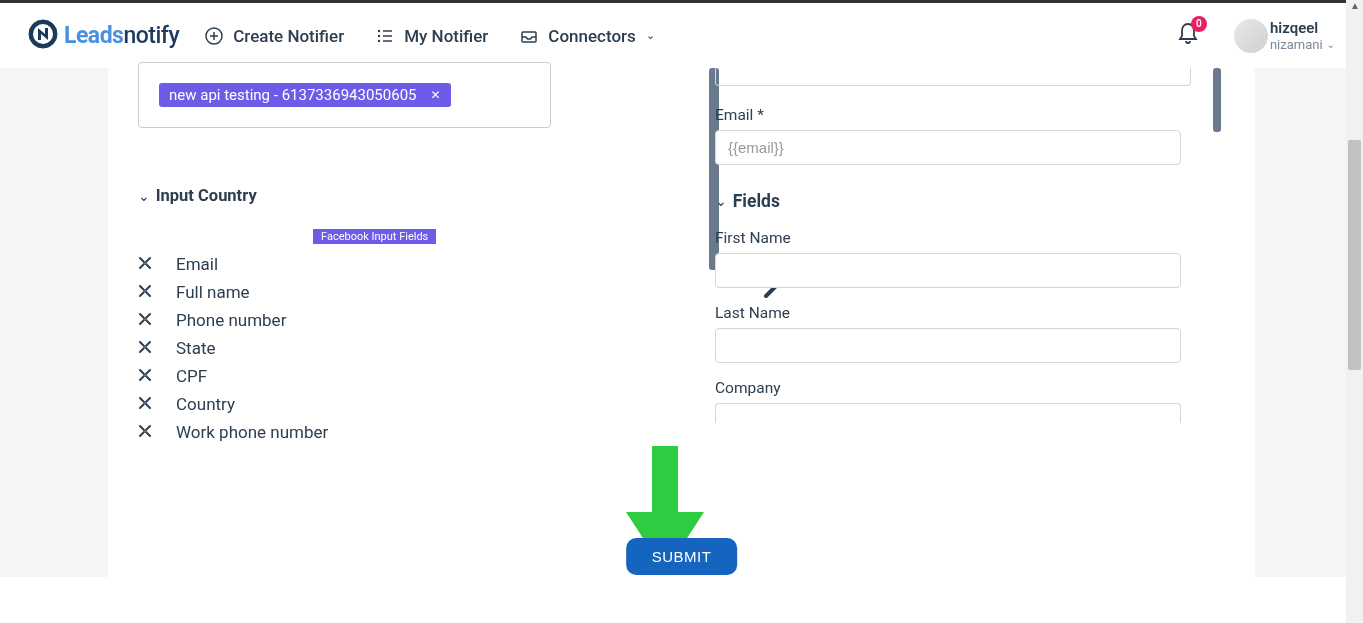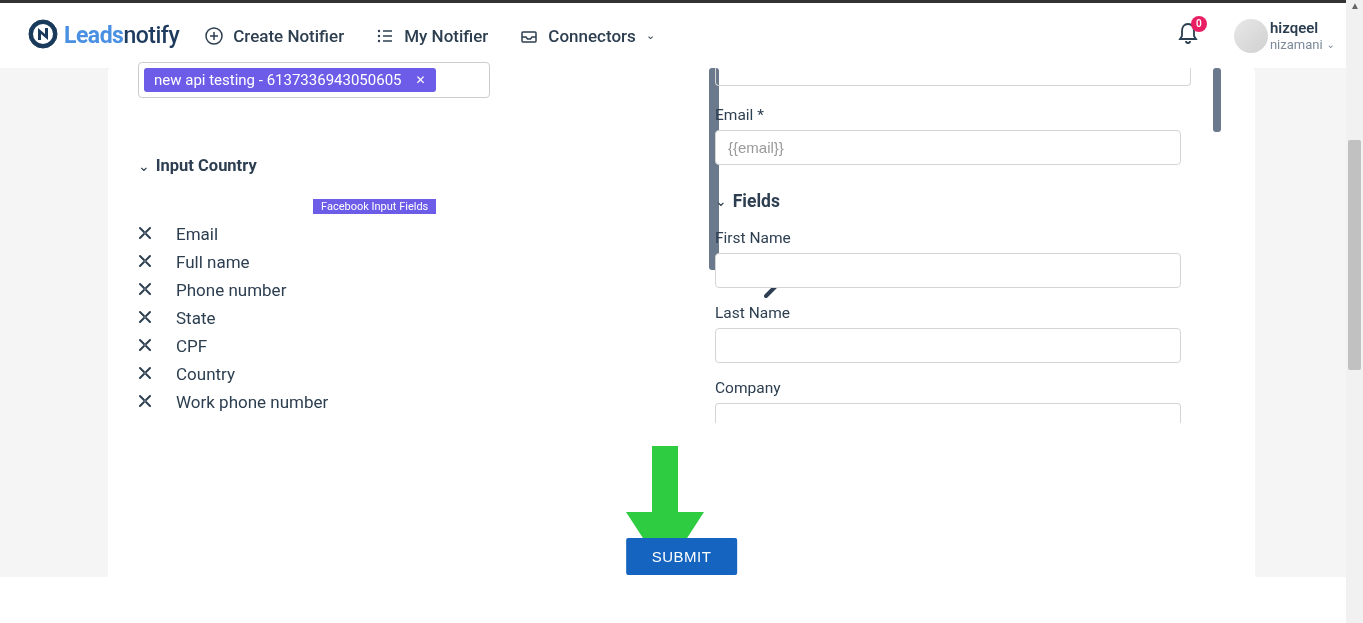--- a/index.html
+++ b/index.html
@@ -30,42 +30,42 @@
     .user-name { font-size: 15px; font-weight: 600; color: #2c3e50; }
     .user-role { font-size: 13px; color: #7b8a9a; display: flex; align-items: center; gap: 4px; }
     
     .content-area { position: relative; background: #f5f5f5; height: 555px; }
     
     .main-card { position: absolute; background: #fff; border-radius: 4px; top: 0; left: 108px; right: 108px; height: 527px; }
     
     .left-panel { position: absolute; left: 30px; top: 0; width: 490px; }
     .right-panel { position: absolute; right: 30px; top: 0; width: 510px; }
     
-    .tag-box { border: 1px solid #ccc; border-radius: 4px; padding: 5px; width: 352px; margin-top: -6px; }
+    .tag-box { border: 1px solid #ccc; border-radius: 4px; padding: 20px; width: 413px; margin-top: -6px; }
     .tag { background: #6c5ce7; color: #fff; display: inline-flex; align-items: center; padding: 3px 10px; border-radius: 3px; font-size: 15px; gap: 14px; }
     .tag-x { cursor: pointer; font-size: 12px; }
     
     .section-header { display: flex; align-items: center; gap: 6px; margin-top: 58px; cursor: pointer; }
     .chevron-down { font-size: 14px; color: #2c3e50; }
     .section-title { font-size: 16.5px; font-weight: 700; color: #2c3e50; }
     
     .badge-label { background: #6c5ce7; color: #fff; font-size: 11px; padding: 1px 8px; margin-left: 175px; margin-top: 24px; margin-bottom: 10px; display: inline-block; }
     
     .field-list { display: flex; flex-direction: column; gap: 8px; }
     .field-item { display: flex; align-items: center; gap: 24px; font-size: 17px; color: #2c3e50; cursor: grab; }
     .drag-icon { width: 14px; height: 14px; }
     
     .scrollbar-v { position: absolute; background: #6a7a8c; border-radius: 3px; }
     .scroll-1 { left: 601px; top: 0; width: 10px; height: 202px; }
     
     .chevron-right-big { position: absolute; left: 654px; top: 198px; cursor: pointer; }
     
     .arrow-down { position: absolute; left: 620px; top: 378px; }
     
-    .submit-btn { position: absolute; left: 50%; transform: translateX(-50%); bottom: 48px; background: #1565c0; color: #fff; border: none; padding: 10px 26px; font-size: 15px; font-weight: 500; letter-spacing: 0.5px; cursor: pointer; border-radius: 2px; }
+    .submit-btn { position: absolute; left: 50%; transform: translateX(-50%); bottom: 48px; background: #1565c0; color: #fff; border: none; padding: 10px 26px; font-size: 15px; font-weight: 500; letter-spacing: 0.5px; cursor: pointer; border-radius: 10px; }
     
     .form-field { margin-bottom: 16px; }
     .form-label { display: block; font-size: 15.5px; color: #2c3e50; margin-bottom: 6px; }
     .form-input { width: 100%; max-width: 466px; border: 1px solid #d5d5d5; border-radius: 4px; padding: 8px 12px; font-size: 15px; color: #999; background: #fff; }
     .form-input::placeholder { color: #999; }
     
     .fields-header { display: flex; align-items: center; gap: 6px; margin-top: 26px; margin-bottom: 18px; }
     .fields-title { font-size: 17.5px; font-weight: 700; color: #2c3e50; }
     
     .partial-input-top { width: 476px; max-width: 476px; border: 1px solid #d5d5d5; border-radius: 0 0 4px 4px; height: 18px; border-top: none; margin-bottom: 20px; }

